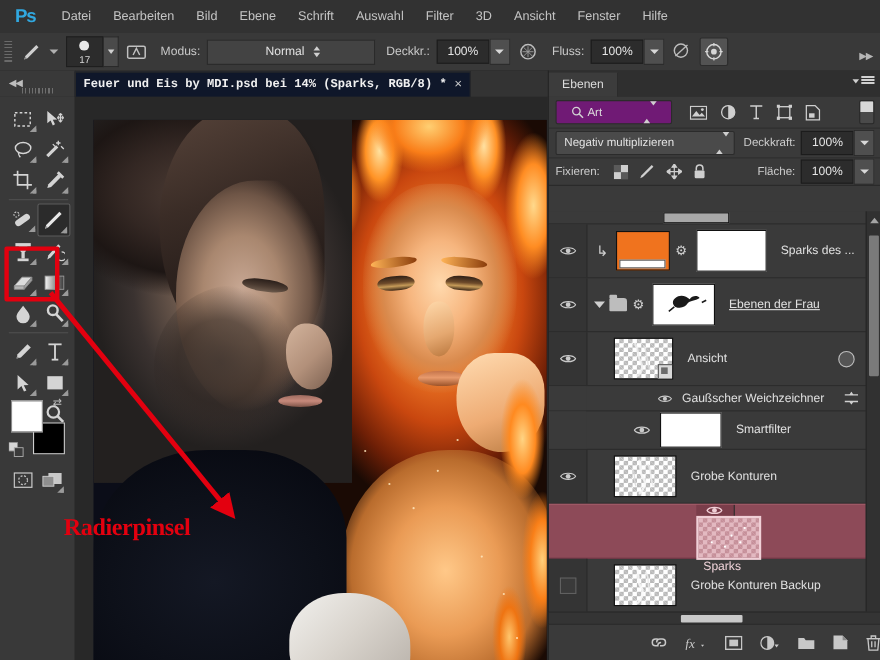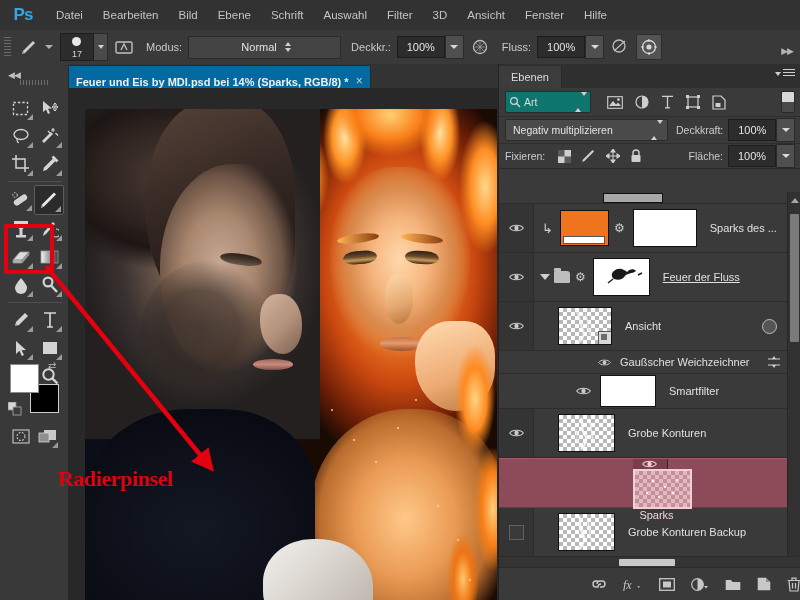--- a/index.html
+++ b/index.html
@@ -80,23 +80,24 @@
   .numdrop i{width:0;height:0;border-left:4px solid transparent;border-right:4px solid transparent;border-top:4px solid #d8d8d8;}
   .icon-btn{width:24px;height:24px;display:flex;align-items:center;justify-content:center;margin-left:4px;}
   .icon-btn.active{background:#535353;border:1px solid #2c2c2c;border-radius:2px;}
 
   
   .tabbar{
     position:absolute;left:68px;top:64px;width:430px;height:24px;
     background:#333333;display:flex;align-items:flex-end;
   }
   .doc-tab{
-    height:22px;background:#0369a1;border:1px solid #2a2a2a;border-bottom:none;
-    display:flex;align-items:flex-end;padding:0 7px;color:#f0f0f0;font-size:11px;font-weight:bold;
+    height:22px;background:#0f172a;border:1px solid #2a2a2a;border-bottom:none;
+    display:flex;align-items:center;padding:0 7px;color:#f0f0f0;font-size:11px;font-weight:bold;
     white-space:nowrap;
+    font-family:Liberation Mono, monospace;
   }
   .tab-close{margin-left:7px;color:#cfcfcf;font-size:12px;font-weight:normal;}
 
   
   .leftcollapse{
     position:absolute;left:0;top:64px;width:68px;height:24px;background:#393939;
     border-right:1px solid #222;
   }
   .dbl-arrow{
     position:absolute;left:8px;top:6px;color:#bdbdbd;font-size:9px;letter-spacing:-1px;
@@ -286,22 +287,22 @@
   }
   .ham{width:12px;height:9px;background:repeating-linear-gradient(to bottom,#cfcfcf 0 1.5px,transparent 1.5px 3px);}
   .ham-caret{width:0;height:0;border-left:3px solid transparent;border-right:3px solid transparent;border-top:4px solid #cfcfcf;margin-right:2px;}
   .collapse-r{position:absolute;right:8px;top:-18px;color:#b5b5b5;font-size:9px;letter-spacing:-1px;}
 
   .filterrow{
     height:28px;display:flex;align-items:center;padding:0 6px;background:#3a3a3a;
     border-bottom:1px solid #2e2e2e;
   }
   .kindsel{
-    width:78px;height:20px;background:#0f766e;border:1px solid #2b2b2b;border-radius:2px;
-    display:flex;align-items:center;padding:0 3px;justify-content:space-between;color:#dcdcdc;font-size:10.5px;gap:24px;
+    width:78px;height:20px;background:#701a75;border:1px solid #2b2b2b;border-radius:2px;
+    display:flex;align-items:center;padding:0 13px;justify-content:space-between;color:#dcdcdc;font-size:10.5px;gap:24px;
   }
   .filt-icons{display:flex;align-items:center;gap:12px;margin-left:16px;}
   .filt-toggle{
     margin-left:auto;width:12px;height:20px;
     background:linear-gradient(180deg,#d8d8d8 0 50%,#4a4a4a 50% 100%);
     border:1px solid #2a2a2a;border-radius:2px;
   }
 
   .blendrow{
     height:26px;display:flex;align-items:center;padding:0 6px;border-bottom:1px solid #2e2e2e;
@@ -887,21 +888,21 @@
         </div>
         <span class="grp-arrow"></span>
         <span class="folder"></span>
         <span class="linkico">⚙</span>
         <div class="thumb white" style="width:55px;height:36px;">
           <svg width="55" height="36" viewBox="0 0 55 36" style="position:absolute;left:0;top:0;">
             <path d="M20 12 C24 8 30 10 33 13 C35 10 40 9 42 12 C38 15 33 14 31 17 C29 20 25 22 20 20 C17 18 17 14 20 12 Z" fill="#1a1a1a"></path>
             <path d="M14 24 L19 20 M44 16 L48 14" stroke="#1a1a1a" stroke-width="1.4"></path>
           </svg>
         </div>
-        <span class="lname u">Feuer der Fluss</span>
+        <span class="lname u">Ebenen der Frau</span>
       </div>
 
       <div class="lrow">
         <div class="eye-col">
           <svg class="eye" viewBox="0 0 15 10">
             <path d="M.7 5 C3 1.3 12 1.3 14.3 5 C12 8.7 3 8.7 .7 5 Z" fill="none" stroke="#c9c9c9" stroke-width="1.1"></path>
             <circle cx="7.5" cy="5" r="2.2" fill="#c9c9c9"></circle>
           </svg>
         </div>
         <div class="thumb indent24" style="width:52px;height:36px;">

